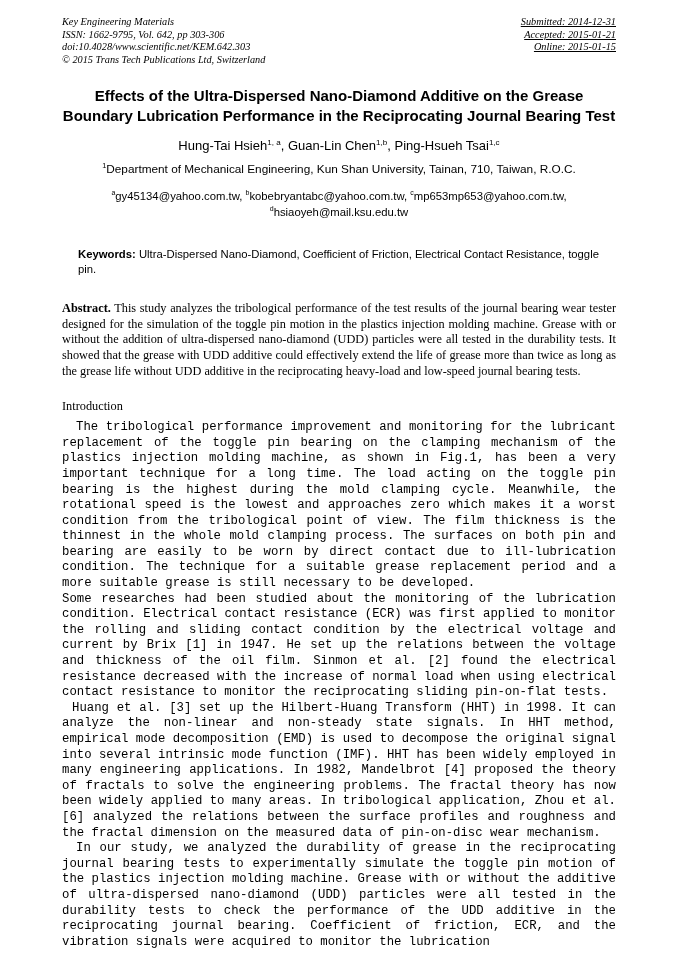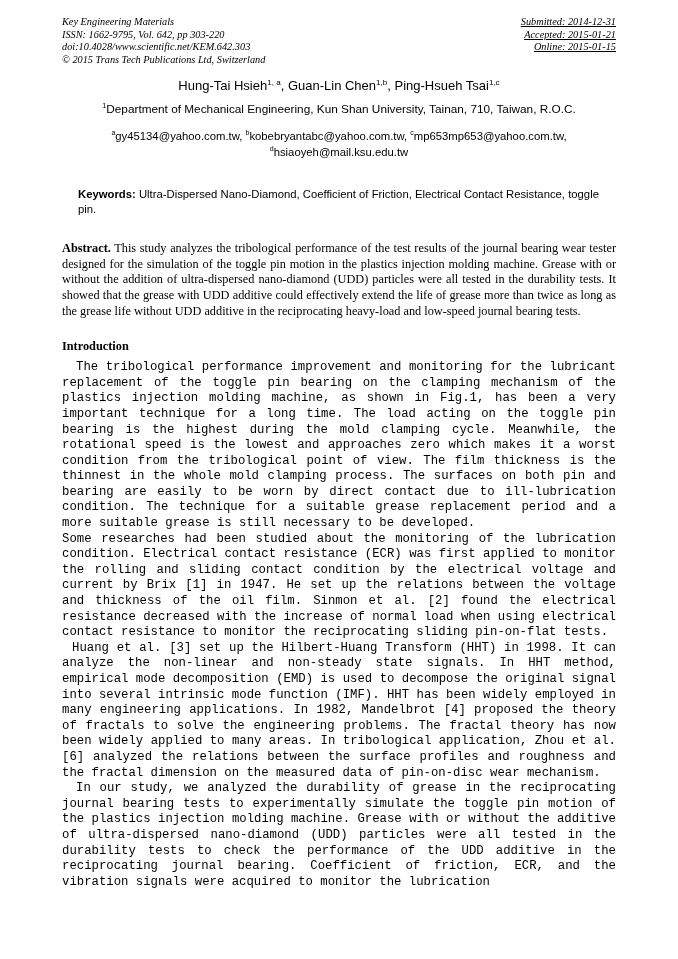--- a/index.html
+++ b/index.html
@@ -66,21 +66,21 @@
   .bold-label { font-weight: bold; }
   
   .abstract {
     font-size: 12.3px;
     line-height: 15.6px;
     text-align: justify;
     margin: 24px 0 0 0;
   }
   .section-heading {
     font-size: 12.3px;
-    font-weight: bold;
+    font-weight: normal;
     margin: 20px 0 0 0;
   }
   .body-para {
     font-size: 12.3px;
     line-height: 15.6px;
     text-align: justify;
     margin: 0;
     font-family: Liberation Mono, monospace;
   }
   .body-para.first { margin-top: 6px; }
@@ -88,31 +88,32 @@
   .indent-md { text-indent: 14px; }
 </style>
 </head>
 <body>
 
 <div class="page">
 
   <header class="pub-header">
     <div class="pub-left">
       <div>Key Engineering Materials</div>
-      <div>ISSN: 1662-9795, Vol. 642, pp 303-220</div>
+      <div>ISSN: 1662-9795, Vol. 642, pp 303-306</div>
       <div>doi:10.4028/www.scientific.net/KEM.642.303</div>
       <div>© 2015 Trans Tech Publications Ltd, Switzerland</div>
     </div>
     <div class="pub-right">
       <div>Submitted: 2014-12-31</div>
       <div>Accepted: 2015-01-21</div>
       <div>Online: 2015-01-15</div>
     </div>
   </header>
 
+  <h1 class="title">Effects of the Ultra-Dispersed Nano-Diamond Additive on the Grease Boundary Lubrication Performance in the Reciprocating Journal Bearing Test</h1>
 
   <p class="authors"><span>Hung-Tai Hsieh</span><sup>1, a</sup><span>, </span><span>Guan-Lin Chen</span><sup>1,b</sup><span>, </span><span>Ping-Hsueh Tsai</span><sup>1,c</sup></p>
 
 
   <p class="affiliation"><sup>1</sup><span>Department of Mechanical Engineering, Kun Shan University, Tainan, 710, Taiwan, R.O.C.</span></p>
 
   <div class="emails">
     <div><sup>a</sup><span>gy45134@yahoo.com.tw, </span><sup>b</sup><span>kobebryantabc@yahoo.com.tw, </span><sup>c</sup><span>mp653mp653@yahoo.com.tw,</span></div>
     <div><sup>d</sup><span>hsiaoyeh@mail.ksu.edu.tw</span></div>
   </div>

